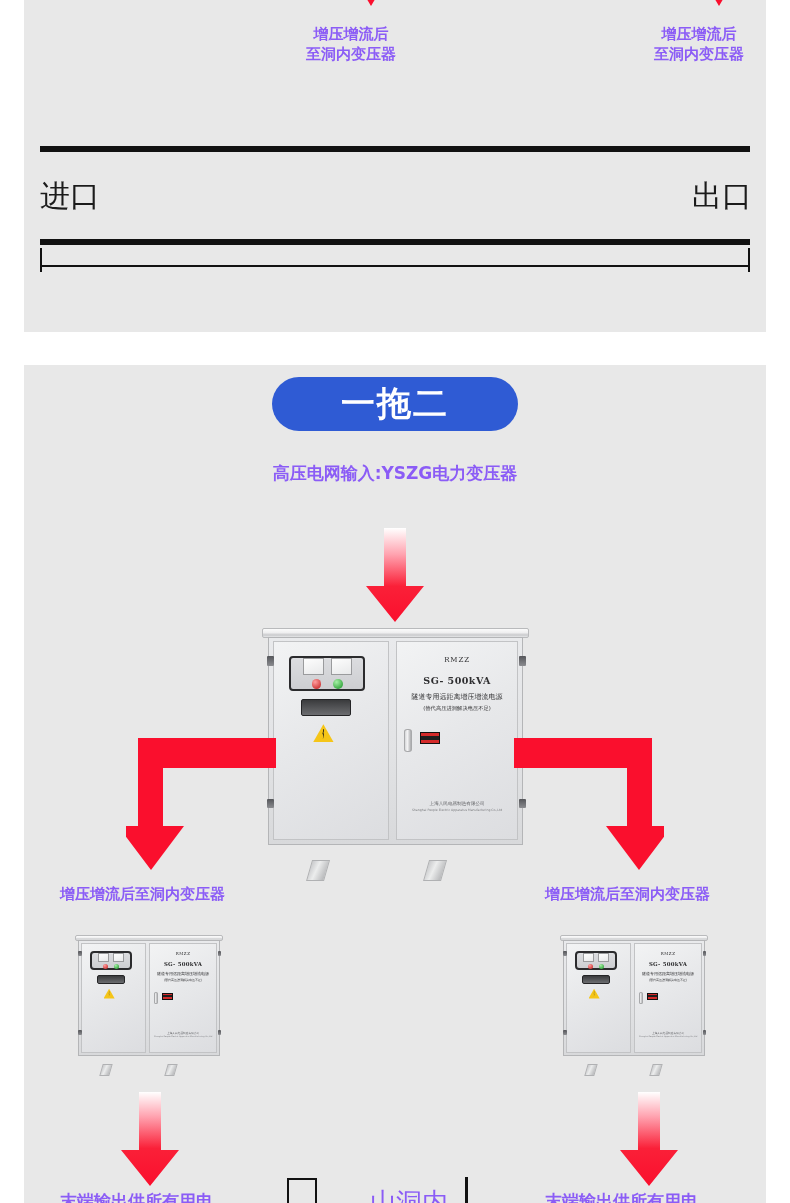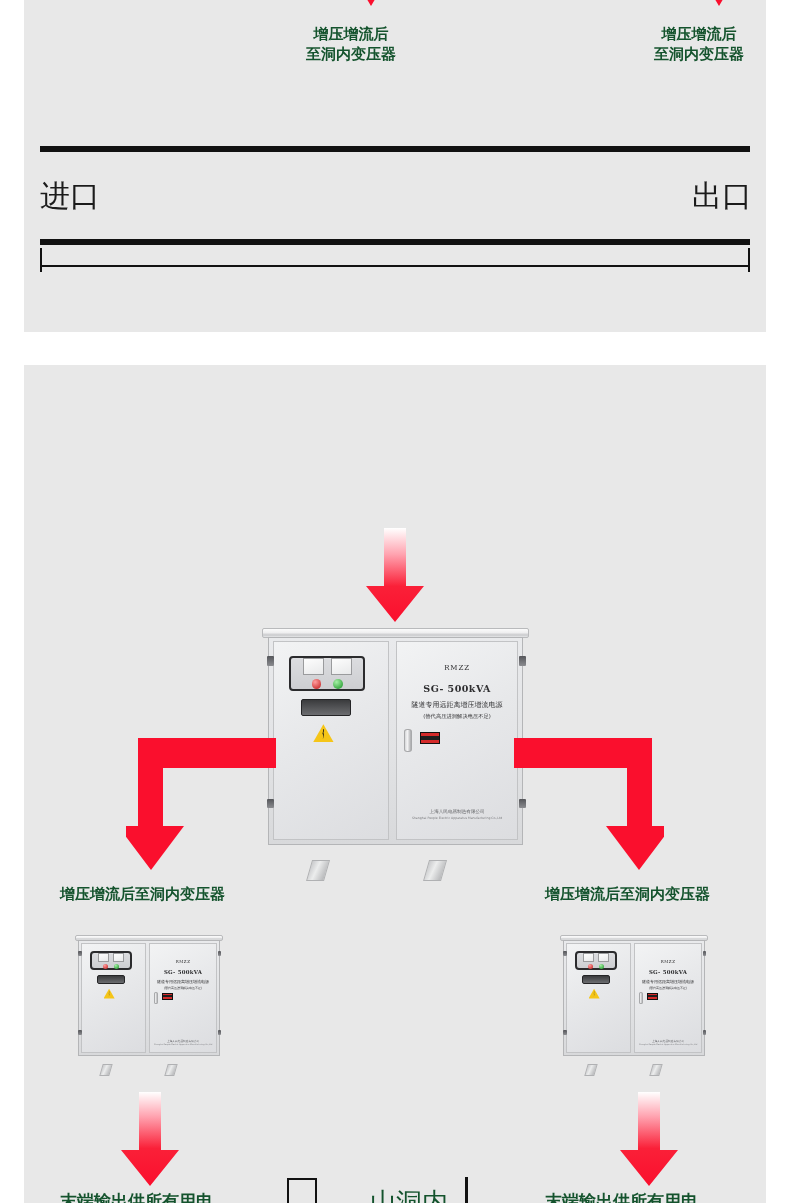--- a/index.html
+++ b/index.html
@@ -98,21 +98,21 @@
   .cab .brand, .cab .model, .cab .desc, .cab .sub, .cab .company, .cab .company-en {
     position:absolute; text-align:center; color:#2e2e30;
     white-space:nowrap; left:50%; transform:translateX(-50%);
   }
   .cab .brand  { top: 9%;  font-family:"DejaVu Serif","Liberation Serif",serif; letter-spacing:0.13em; }
   .cab .model  { top: 18%; font-family:"DejaVu Serif","Liberation Serif",serif; font-weight:bold; letter-spacing:0.05em; }
   .cab .desc   { top: 26.5%; font-weight:normal; }
   .cab .sub    { top: 32.5%; }
   .cab .company{ top: 79%; color:#5c5d60; }
   .cab .company-en{ top: 82.6%; color:#7d7e80; }
-  .cab .rightcol { position:absolute; left:50.2%; width:48.3%; top:8px; height:100%; }
+  .cab .rightcol { position:absolute; left:50.2%; width:48.3%; top:0; height:100%; }
   .cab .rightcol .brand, .cab .rightcol .model, .cab .rightcol .desc,
   .cab .rightcol .sub, .cab .rightcol .company, .cab .rightcol .company-en { left:50%; }
 
   
   #cab-main { left: 268px; top: 628px; width: 255px; height: 237px; font-size: 9px; }
   #cab-main .brand{ font-size: 7px; }
   #cab-main .model{ font-size: 9.5px; }
   #cab-main .desc { font-size: 7px; }
   #cab-main .sub  { font-size: 5.3px; }
   #cab-main .company { font-size: 4.6px; }
@@ -128,21 +128,21 @@
   .cab-small .company-en { font-size: 2px; }
   #cab-left  { left: 78px;  top: 935px; }
   #cab-right { left: 563px; top: 935px; }
 
   
   .arrow-down { position:absolute; }
   .arrow-down svg { display:block; width:100%; height:100%; }
 
   
   .label {
-    position:absolute; color:#14532d; font-weight:bold;
+    position:absolute; color:#8b5cf6; font-weight:bold;
     font-family:"DejaVu Sans","Liberation Sans",sans-serif;
     white-space:nowrap; line-height:1.35;
   }
 
   
   .tline { position:absolute; background:#111; }
   #tl-top    { left: 40px; top: 146px; width: 710px; height: 6px; }
   #tl-bottom { left: 40px; top: 239px; width: 710px; height: 6px; }
   #tl-mid    { left: 40px; top: 265px; width: 710px; height: 2px; }
   #tl-capL   { left: 40px; top: 248px; width: 2px; height: 24px; }
@@ -209,21 +209,23 @@
   <div class="tline" id="tl-top"></div>
   <div class="label" id="lbl-in">进口</div>
   <div class="label" id="lbl-out">出口</div>
   <div class="tline" id="tl-bottom"></div>
   <div class="tline" id="tl-capL"></div>
   <div class="tline" id="tl-capR"></div>
   <div class="tline" id="tl-mid"></div>
 
   <div class="panel" id="panel-bottom"></div>
 
-
+  <div id="badge">一拖二</div>
+
+  <div class="label" id="hdr1">高压电网输入:YSZG电力变压器</div>
 
   <div class="arrow-down" style="left:366px; top:528px; width:58px; height:94px;">
     <svg viewBox="0 0 58 94" preserveAspectRatio="none">
       <defs>
         <linearGradient id="gradFeed" x1="0" y1="0" x2="0" y2="1">
           <stop offset="0%" stop-color="#ffffff"></stop>
           <stop offset="28%" stop-color="#ffa3b0"></stop>
           <stop offset="62%" stop-color="#fa2038"></stop>
           <stop offset="100%" stop-color="#fa0f2d"></stop>
         </linearGradient>

